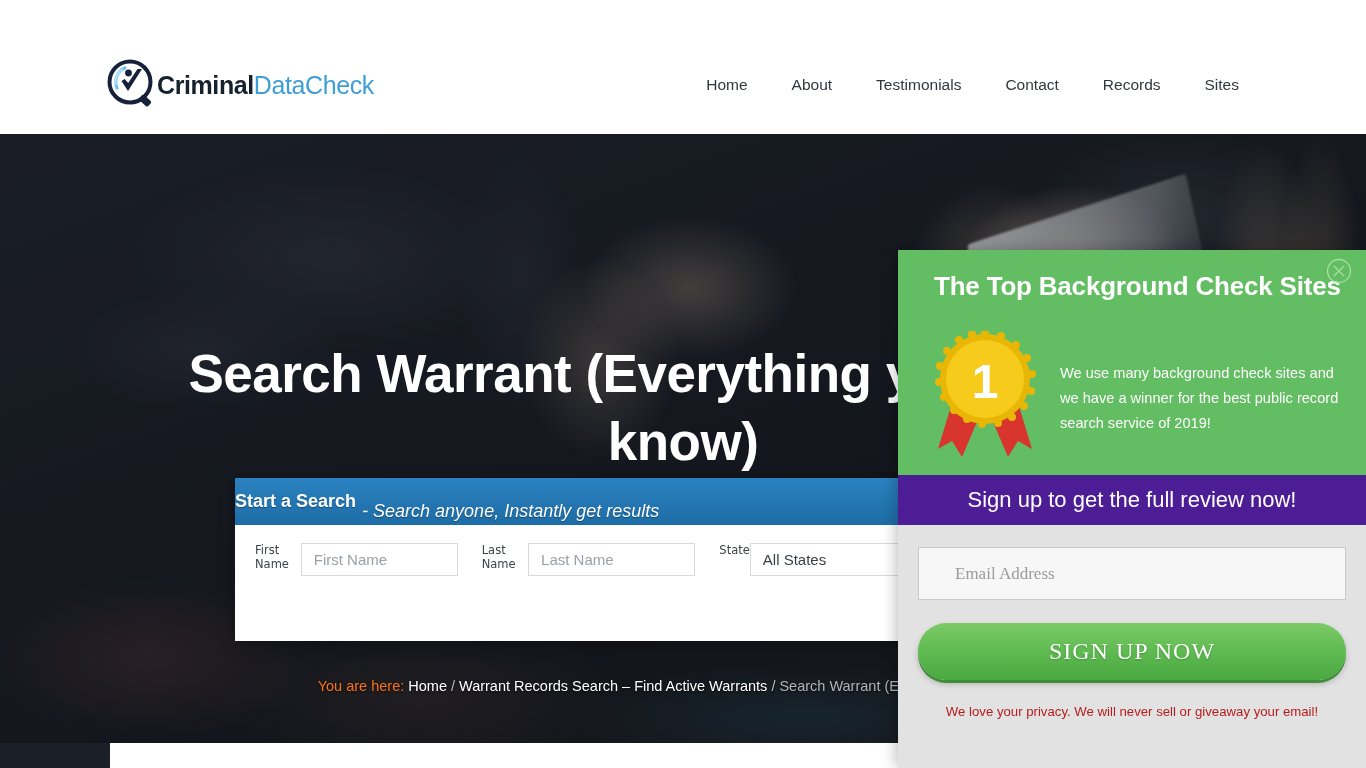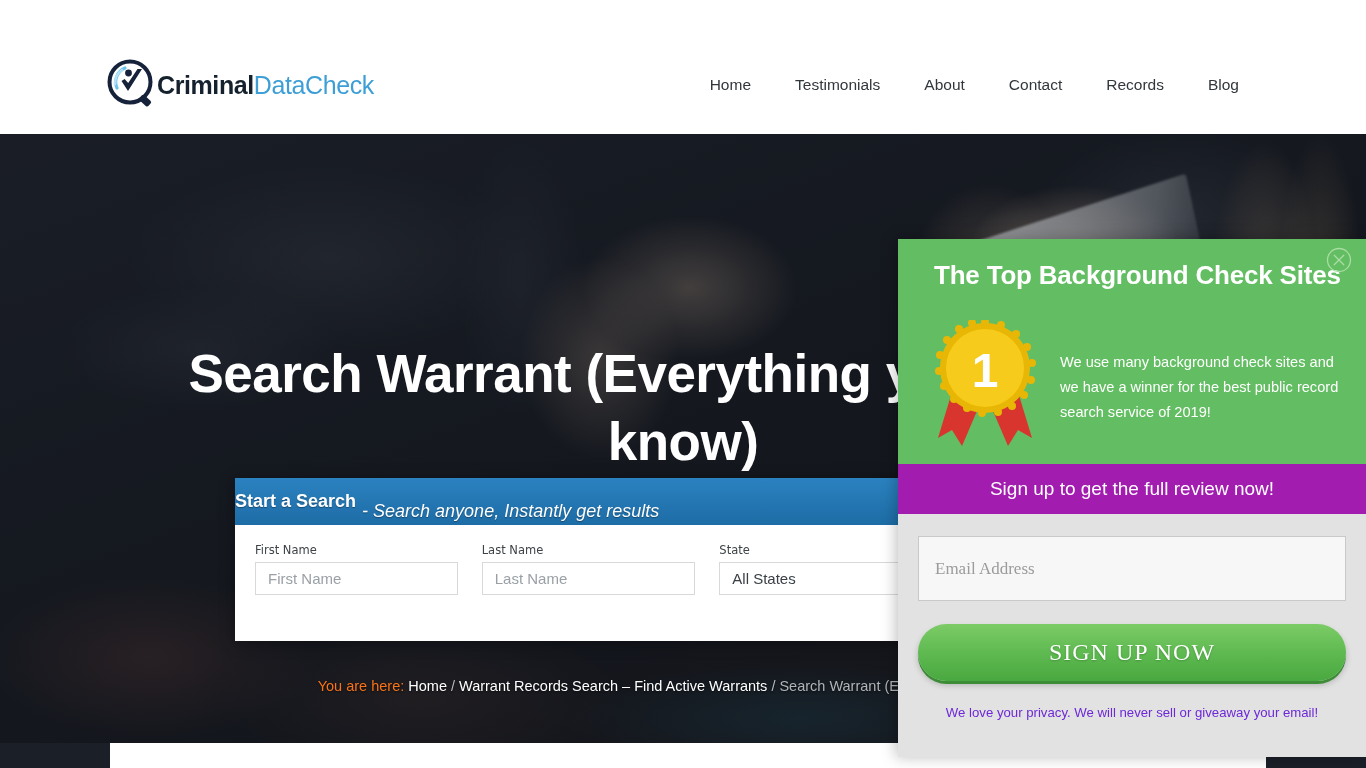--- a/index.html
+++ b/index.html
@@ -112,21 +112,21 @@
     display: flex; align-items: center; justify-content: flex-start;
     font-size: 18px;
     text-shadow: 0 1px 1px rgba(0,0,0,0.35);
     white-space: nowrap;
   }
   .search-bar b { font-weight: 700; margin-right: 6px; }
   .search-bar i { font-style: italic; font-weight: 400; margin-top: 20px; }
   .search-fields {
     display: flex; padding: 18px 20px 0 20px; gap: 24px;
   }
-  .field { display: flex; flex-direction: column; }
+  .field { display: flex; flex-direction: row; }
   .field.fname { width: 204px; }
   .field.lname { width: 215px; }
   .field.state { width: 220px; }
   .field.go    { width: 150px; }
   .field-label {
     font-size: 11.5px; color: #3d4347; margin-bottom: 5px;
     font-family: "DejaVu Sans", sans-serif;
   }
   .field-input, .field-select {
     height: 33px; width: 100%;
@@ -176,21 +176,21 @@
   }
   .page-bg-bottom {
     position: absolute; left: 0; top: 743px;
     width: 1366px; height: 25px;
     background: #1b1f28;
     z-index: 1;
   }
 
   
   .popup {
-    position: absolute; right: 0; top: 239px;
+    position: absolute; right: 0; top: 250px;
     width: 468px; height: 518px;
     background: #e2e2e2;
     z-index: 20;
     box-shadow: -2px 0 14px rgba(0,0,0,0.25);
     overflow: hidden;
   }
   .popup-head {
     height: 72px; background: #63bd62;
     display: flex; align-items: center;
     position: relative;
@@ -207,52 +207,52 @@
     background: #63bd62;
     height: 153px;
     display: flex; align-items: center;
     padding: 0 20px 0 34px; gap: 22px;
   }
   .badge-svg { width: 106px; height: 135px; flex: 0 0 106px; }
   .popup-body-text {
     color: #ffffff; font-size: 14.6px; line-height: 1.72;
   }
   .popup-subbar {
-    height: 50px; background: #a21caf;
+    height: 50px; background: #4c1d95;
     display: flex; align-items: center; justify-content: center;
-    color: #ffffff; font-size: 19px;
+    color: #ffffff; font-size: 22px;
   }
   .popup-form {
     background: #e2e2e2; padding: 22px 20px 0 20px;
   }
   .email-input {
-    width: 428px; height: 65px;
+    width: 428px; height: 53px;
     background: #f7f7f7;
     border: 1px solid #c9c9c9;
     font-family: "Liberation Serif", serif;
     font-size: 17px; color: #737373;
-    padding: 0 16px; outline: none;
+    padding: 0 36px; outline: none;
     display: block; margin: 0 auto;
   }
   .email-input::placeholder { color: #9b9b9b; }
   .signup-btn {
     display: block; margin: 23px auto 0 auto;
     width: 428px; height: 57px;
     border: none; border-radius: 30px;
     background: linear-gradient(180deg, #7ccb66 0%, #5cb84f 55%, #4aa840 100%);
     box-shadow: 0 3px 0 #3d8c37, 0 4px 6px rgba(0,0,0,0.22);
     color: #ffffff;
     font-family: "Liberation Serif", serif;
     font-size: 24px; letter-spacing: 1px;
     cursor: pointer;
     text-shadow: 0 1px 2px rgba(0,0,0,0.22);
   }
   .privacy-note {
     text-align: center; margin-top: 24px;
-    font-size: 13.2px; color: #6d28d9;
+    font-size: 13.2px; color: #b91c1c;
   }
 </style>
 </head>
 <body>
 
 <header class="site-header">
   <div class="logo-wrap">
     <svg class="logo-mark" viewBox="0 0 56 55">
       <circle cx="25" cy="24" r="20.5" fill="none" stroke="#16213a" stroke-width="4"></circle>
       <circle cx="25" cy="24" r="16.5" fill="#ffffff"></circle>
@@ -262,25 +262,25 @@
       <path d="M16.5 23 L23 33 L37 11 L32.5 11 L23.2 25 L19.6 21 Z" fill="#16213a"></path>
       <rect x="38" y="36" width="12" height="7" rx="2" transform="rotate(42 38 36)" fill="#16213a"></rect>
     </svg>
     <span class="logo-text">
       <span class="lt-dark">Criminal</span><span class="lt-blue">DataCheck</span>
     </span>
   </div>
 
   <nav class="main-nav">
     <a class="nav-item">Home</a>
+    <a class="nav-item">About</a>
     <a class="nav-item">Testimonials</a>
-    <a class="nav-item">About</a>
     <a class="nav-item">Contact</a>
     <a class="nav-item">Records</a>
-    <a class="nav-item">Blog</a>
+    <a class="nav-item">Sites</a>
   </nav>
 </header>
 
 <section class="hero">
   <div class="hero-photo"></div>
   <div class="hero-dim"></div>
 
   <h1 class="hero-title">Search Warrant (Everything you need to know)</h1>
 
   <div class="search-panel">

